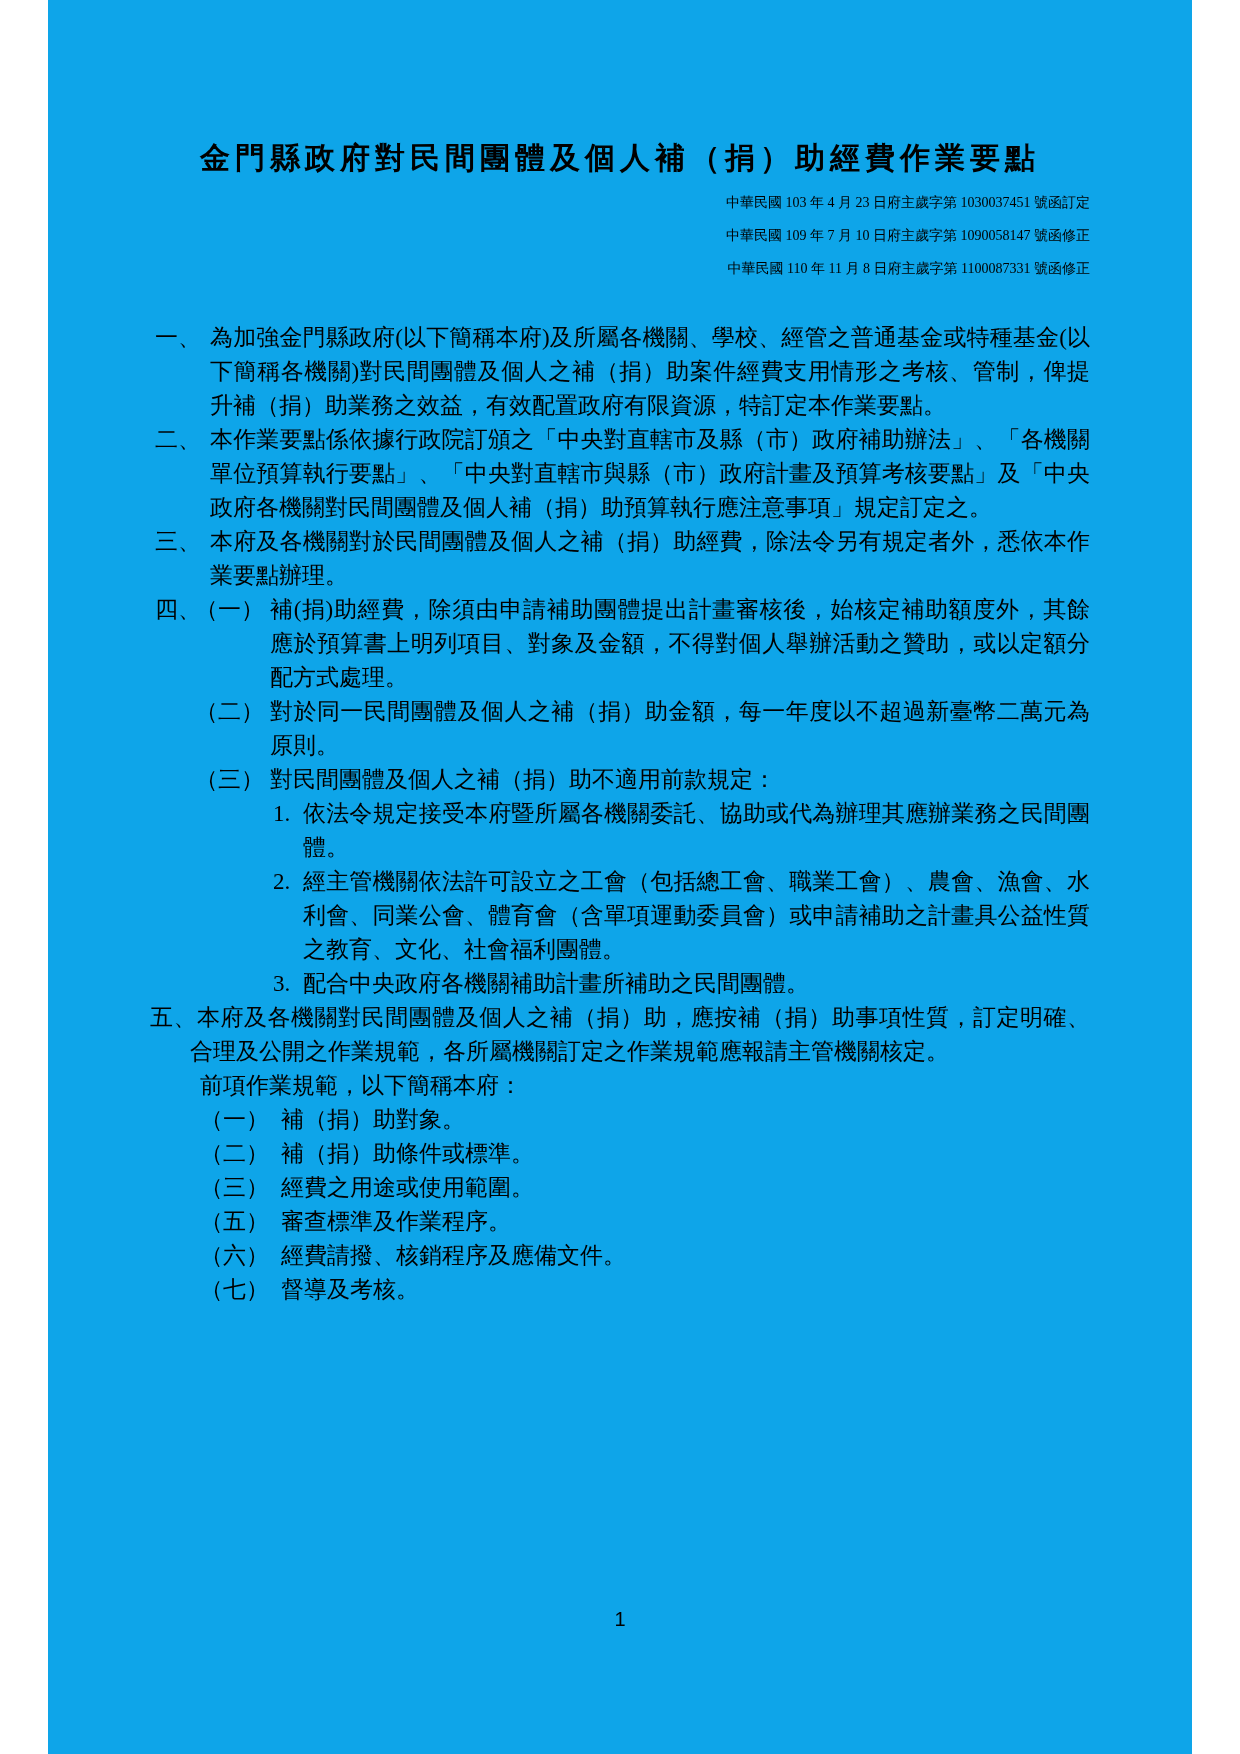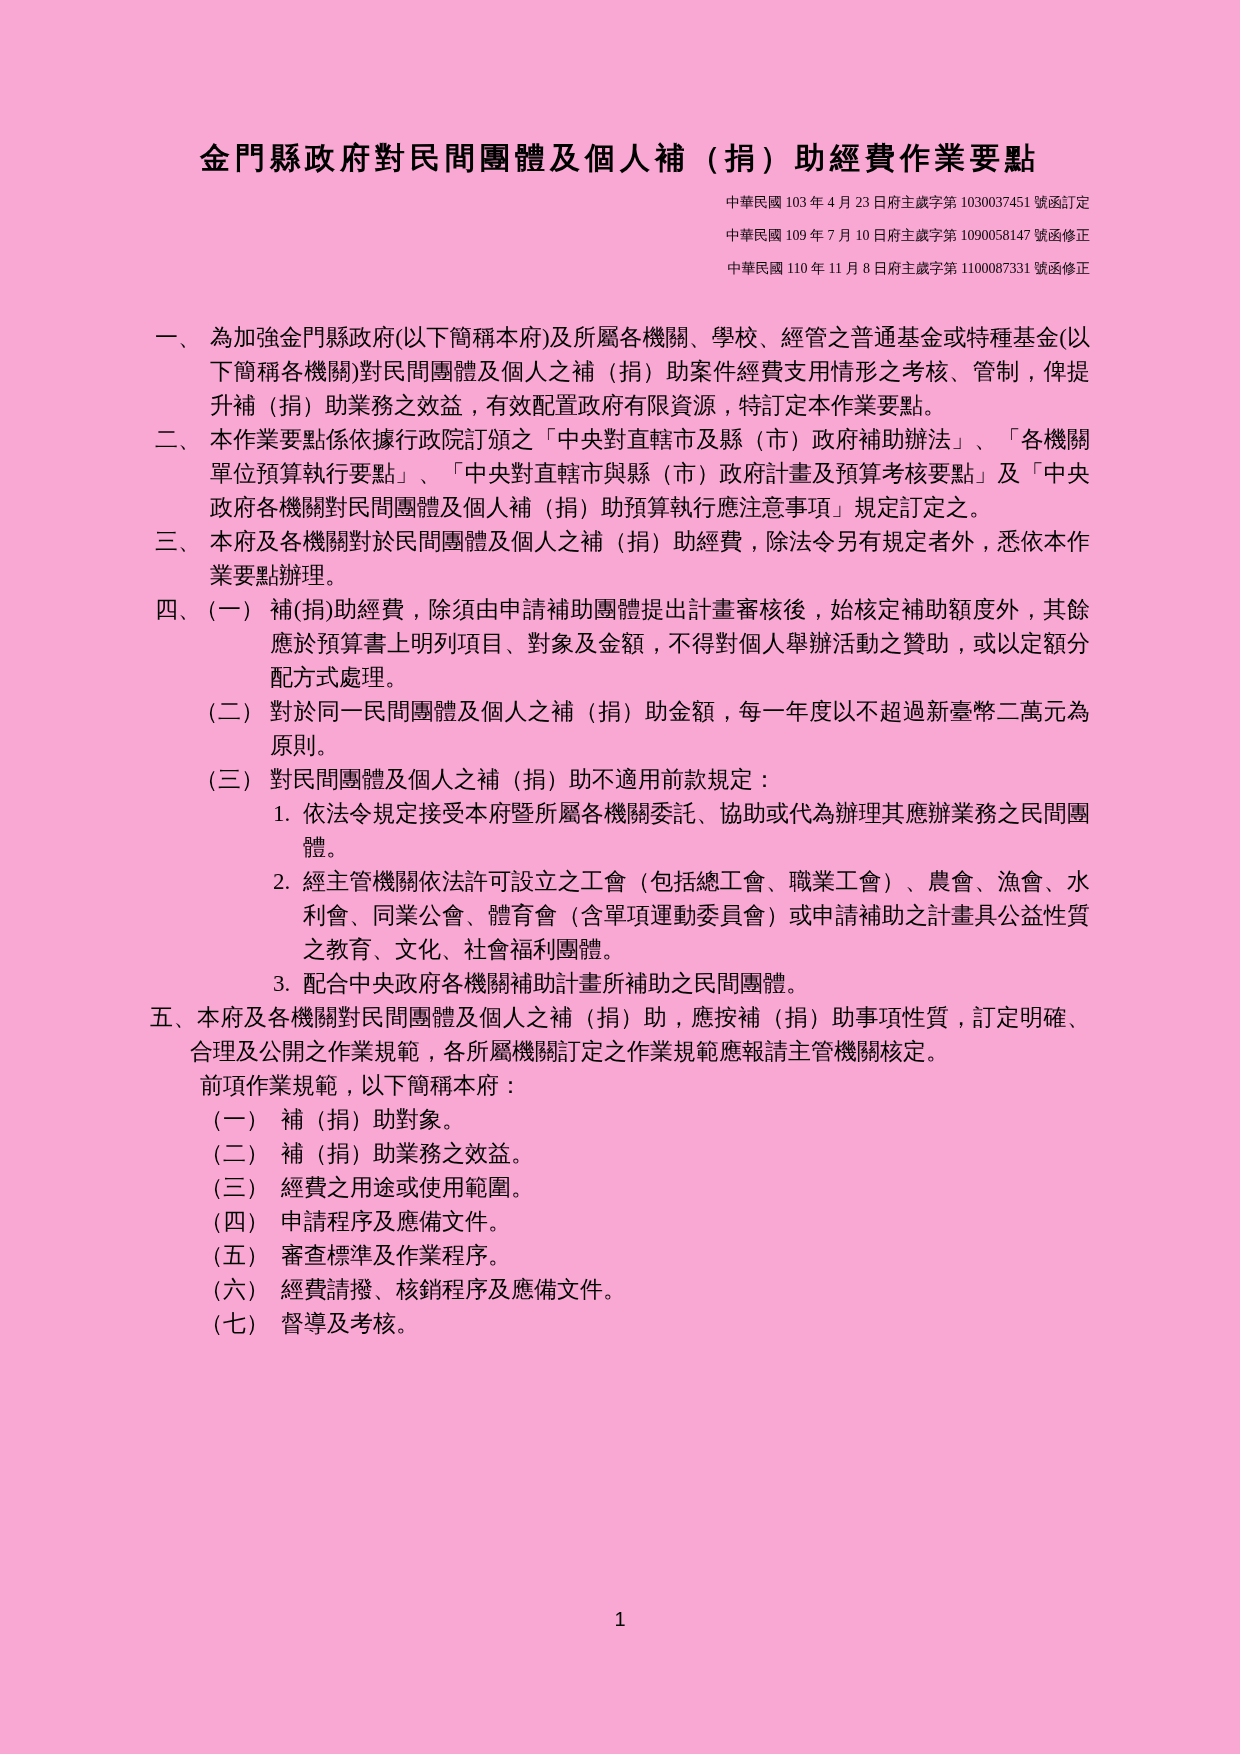--- a/index.html
+++ b/index.html
@@ -2,24 +2,24 @@
 <html><head>
 <meta charset="utf-8">
 <style>
   html, body {
     margin: 0;
     padding: 0;
     background: #ffffff;
   }
   .page {
     position: relative;
-    width: 1240px;
+    width: 1144px;
     height: 1754px;
     margin: 0 auto;
-    background: #f9a8d4;
+    background: #0ea5e9;
     color: #000000;
     font-family: "Liberation Serif", "DejaVu Serif", serif;
     overflow: hidden;
   }
   .doc-title {
     margin: 0;
     padding-top: 138px;
     text-align: center;
     font-size: 30px;
     font-weight: bold;
@@ -89,22 +89,21 @@
       <div class="line l1"><span class="marker">四、</span></div>
       <div class="line l2"><span class="marker">（一）</span><span class="text">補(捐)助經費，除須由申請補助團體提出計畫審核後，始核定補助額度外，其餘應於預算書上明列項目、對象及金額，不得對個人舉辦活動之贊助，或以定額分配方式處理。</span></div>
       <div class="line l2"><span class="marker">（二）</span><span class="text">對於同一民間團體及個人之補（捐）助金額，每一年度以不超過新臺幣二萬元為原則。</span></div>
       <div class="line l2"><span class="marker">（三）</span><span class="text">對民間團體及個人之補（捐）助不適用前款規定：</span></div>
       <div class="line l3"><span class="marker">1.</span><span class="text">依法令規定接受本府暨所屬各機關委託、協助或代為辦理其應辦業務之民間團體。</span></div>
       <div class="line l3"><span class="marker">2.</span><span class="text">經主管機關依法許可設立之工會（包括總工會、職業工會）、農會、漁會、水利會、同業公會、體育會（含單項運動委員會）或申請補助之計畫具公益性質之教育、文化、社會福利團體。</span></div>
       <div class="line l3"><span class="marker">3.</span><span class="text">配合中央政府各機關補助計畫所補助之民間團體。</span></div>
       <div class="line p5"><span class="marker">五、</span><span class="text">本府及各機關對民間團體及個人之補（捐）助，應按補（捐）助事項性質，訂定明確、合理及公開之作業規範，各所屬機關訂定之作業規範應報請主管機關核定。</span></div>
       <div class="line sub"><span class="text">前項作業規範，以下簡稱本府：</span></div>
       <div class="line l2s"><span class="marker">（一）</span><span class="text">補（捐）助對象。</span></div>
-      <div class="line l2s"><span class="marker">（二）</span><span class="text">補（捐）助業務之效益。</span></div>
+      <div class="line l2s"><span class="marker">（二）</span><span class="text">補（捐）助條件或標準。</span></div>
       <div class="line l2s"><span class="marker">（三）</span><span class="text">經費之用途或使用範圍。</span></div>
-      <div class="line l2s"><span class="marker">（四）</span><span class="text">申請程序及應備文件。</span></div>
       <div class="line l2s"><span class="marker">（五）</span><span class="text">審查標準及作業程序。</span></div>
       <div class="line l2s"><span class="marker">（六）</span><span class="text">經費請撥、核銷程序及應備文件。</span></div>
       <div class="line l2s"><span class="marker">（七）</span><span class="text">督導及考核。</span></div>
     </div>
 
   <div class="page-number">1</div>
 </div>
 
 </body></html>

